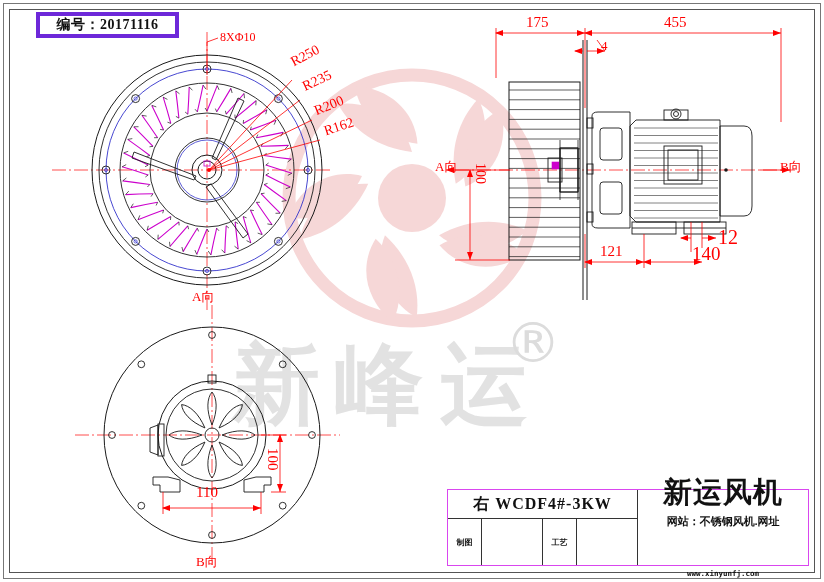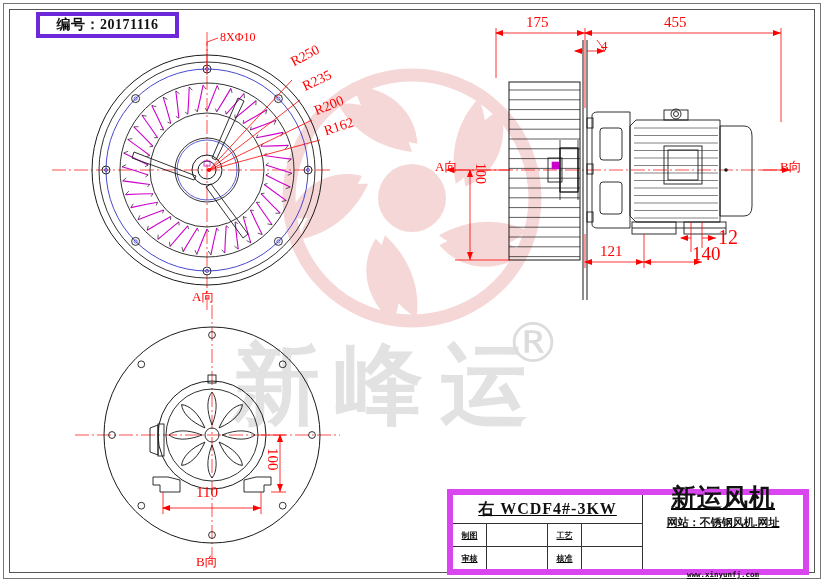--- a/index.html
+++ b/index.html
@@ -14,43 +14,43 @@
   #wm{z-index:0;}
   #draw{z-index:2;}
   .redtxt{position:absolute;color:#ff0000;font-family:"Liberation Serif",serif;
           white-space:nowrap;z-index:3;}
   
   #numbox{position:absolute;left:36px;top:12px;width:143px;height:26px;
           border:4px solid #6d28d9;box-sizing:border-box;background:#fff;z-index:4;
           display:flex;align-items:center;justify-content:center;}
   #numbox span{font-size:14px;font-weight:bold;color:#111;letter-spacing:.5px;}
   
-  #titleblock{position:absolute;left:447px;top:489px;width:362px;height:86px;
-              border:6px solid #d946ef;box-sizing:border-box;background:#fff;z-index:5;
-              display:flex;text-decoration:underline;}
+  #titleblock{position:absolute;left:447px;top:489px;width:362px;height:77px;
+              border:1px solid #d946ef;box-sizing:border-box;background:#fff;z-index:5;
+              display:flex;}
   #tb-left{width:190px;border-right:1px solid #333;box-sizing:border-box;
            display:flex;flex-direction:column;}
   #tb-title{height:29px;border-bottom:1px solid #333;display:flex;align-items:center;
             justify-content:center;font-size:16px;font-weight:bold;color:#111;
             letter-spacing:1px;box-sizing:border-box;}
   .tb-row{display:flex;flex:1;border-bottom:1px solid #333;box-sizing:border-box;}
   .tb-row:last-child{border-bottom:none;}
   .tb-c{box-sizing:border-box;border-right:1px solid #333;display:flex;
         align-items:center;justify-content:center;font-size:8px;font-weight:bold;color:#111;}
   .tb-c.lbl{width:34px;background:#fff;}
   .tb-c.val{flex:1;}
   .tb-c.last{border-right:none;}
   .tb-c.date{font-size:10px;letter-spacing:.5px;}
   #tb-right{flex:1;position:relative;display:flex;flex-direction:column;
             align-items:center;justify-content:center;}
   #tb-brandrow{display:flex;align-items:center;justify-content:center;gap:6px;margin-top:-4px;}
   #tb-logo{position:relative;width:44px;height:44px;}
   #tb-logo .lg-txt{position:absolute;left:0;bottom:-3px;width:44px;text-align:center;
                    font-size:7px;color:#b3131b;font-weight:bold;}
-  #tb-name{font-size:25px;color:#111;font-weight:bold;letter-spacing:1px;
+  #tb-name{font-size:29px;color:#111;font-weight:bold;letter-spacing:1px;
            font-family:"DejaVu Sans",sans-serif;}
   #tb-web{margin-top:2px;text-align:center;color:#111;line-height:1.25;}
   #tb-web div:first-child{font-size:11px;font-weight:bold;}
   #tb-web div:last-child{font-size:7.5px;font-family:"DejaVu Sans Mono",monospace;font-weight:bold;margin-top:40px;}
   #reg{position:absolute;left:505px;top:310px;font-size:56px;color:#dcdcdc;
        font-family:"DejaVu Sans",sans-serif;z-index:1;}
   .wm-ch{font-family:"DejaVu Sans",sans-serif;font-weight:bold;fill:#e2e2e2;}
 </style>
 </head>
 <body>
@@ -476,26 +476,20 @@
 
   <div id="titleblock">
     <div id="tb-left">
       <div id="tb-title">右  WCDF4#-3KW</div>
       <div class="tb-row">
         <div class="tb-c lbl">制图</div>
         <div class="tb-c val"></div>
         <div class="tb-c lbl">工艺</div>
         <div class="tb-c val last"></div>
       </div>
-      <div class="tb-row">
-        <div class="tb-c lbl">审核</div>
-        <div class="tb-c val"></div>
-        <div class="tb-c lbl">核准</div>
-        <div class="tb-c val last"></div>
-      </div>
     </div>
     <div id="tb-right">
       <div id="tb-brandrow">
         <div id="tb-name">新运风机</div>
       </div>
       <div id="tb-web">
         <div>网站：不锈钢风机.网址</div>
         <div>www.xinyunfj.com</div>
       </div>
     </div>

